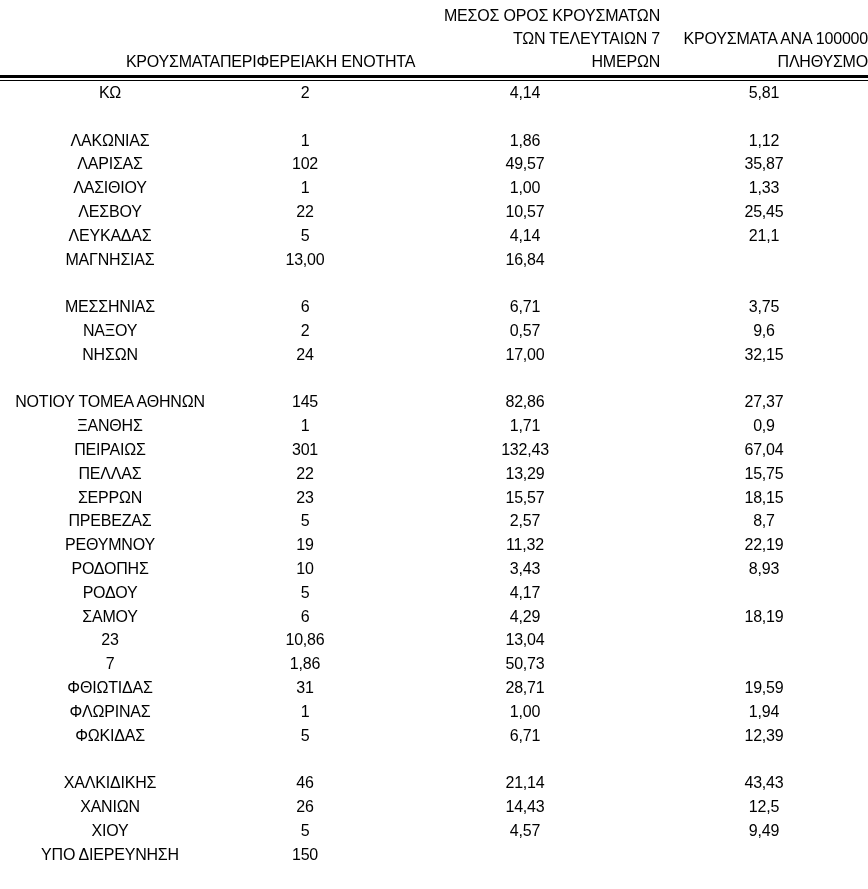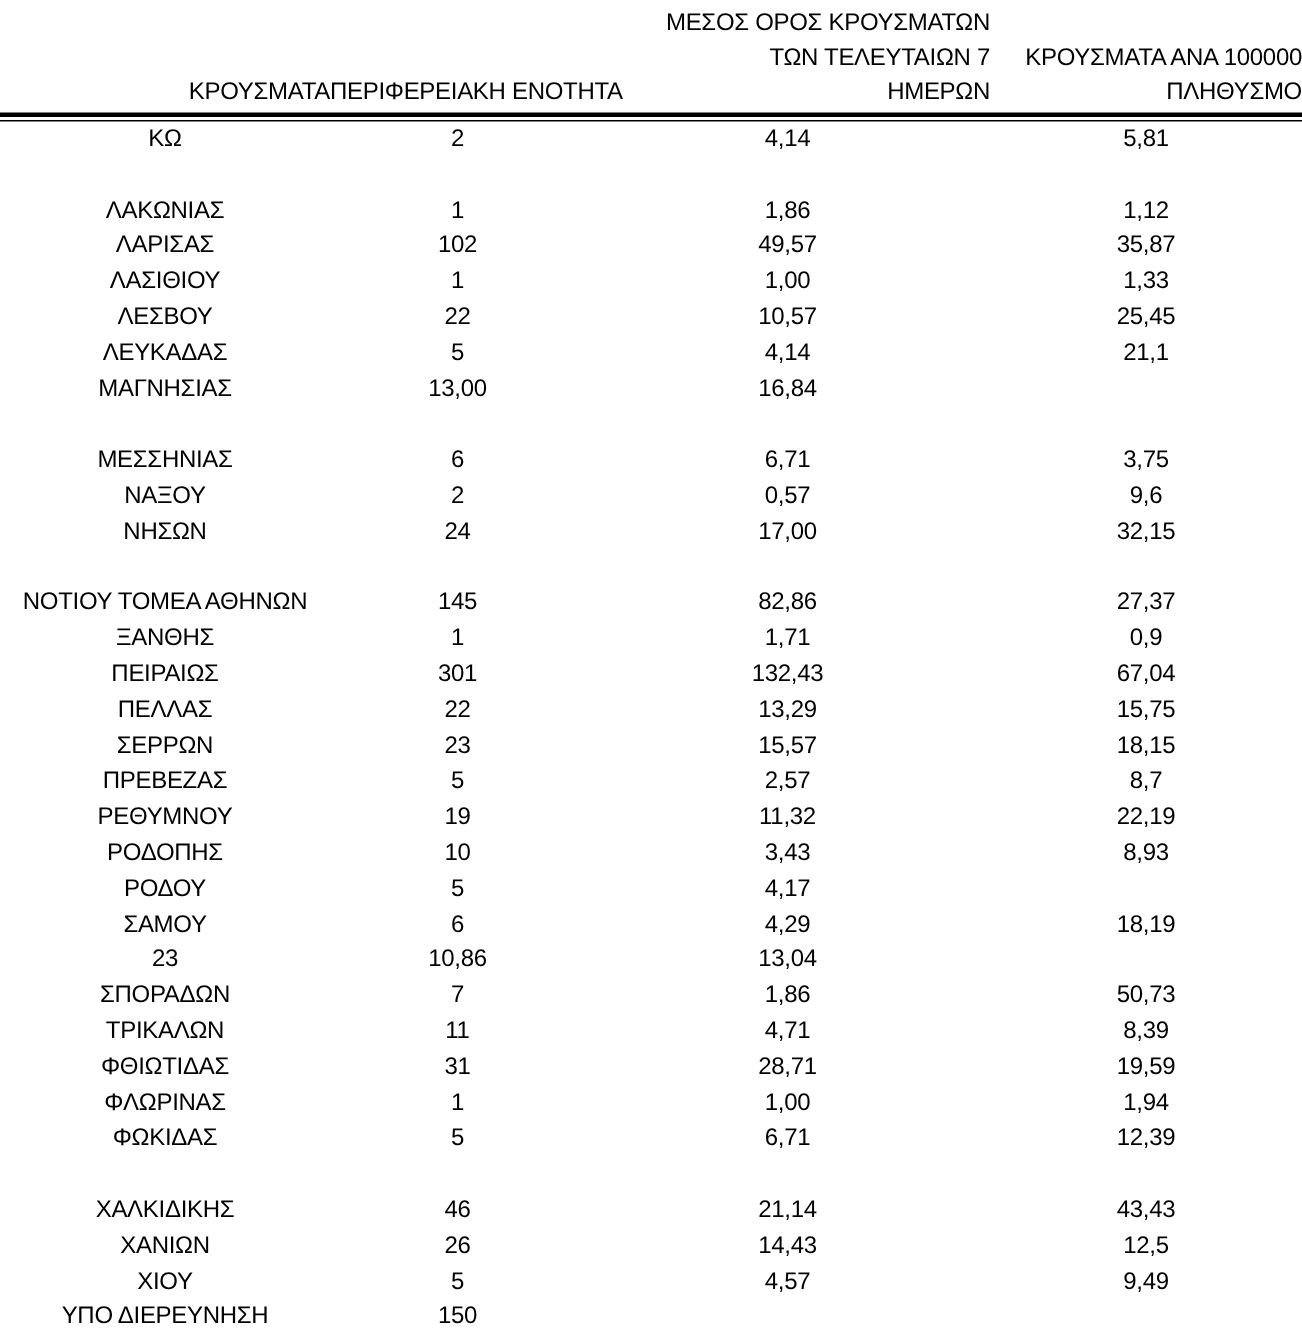--- a/index.html
+++ b/index.html
@@ -185,30 +185,23 @@
         <div class="cell">6</div>
         <div class="cell">4,29</div>
         <div class="cell">18,19</div>
       </div>
       <div class="row">
         <div class="cell">23</div>
         <div class="cell">10,86</div>
         <div class="cell">13,04</div>
       </div>
       <div class="row">
-        <div class="cell">ΣΠΟΡΑΔΩΝ</div>
         <div class="cell">7</div>
         <div class="cell">1,86</div>
         <div class="cell">50,73</div>
-      </div>
-      <div class="row">
-        <div class="cell">ΤΡΙΚΑΛΩΝ</div>
-        <div class="cell">11</div>
-        <div class="cell">4,71</div>
-        <div class="cell">8,39</div>
       </div>
       <div class="row">
         <div class="cell">ΦΘΙΩΤΙΔΑΣ</div>
         <div class="cell">31</div>
         <div class="cell">28,71</div>
         <div class="cell">19,59</div>
       </div>
       <div class="row">
         <div class="cell">ΦΛΩΡΙΝΑΣ</div>
         <div class="cell">1</div>

